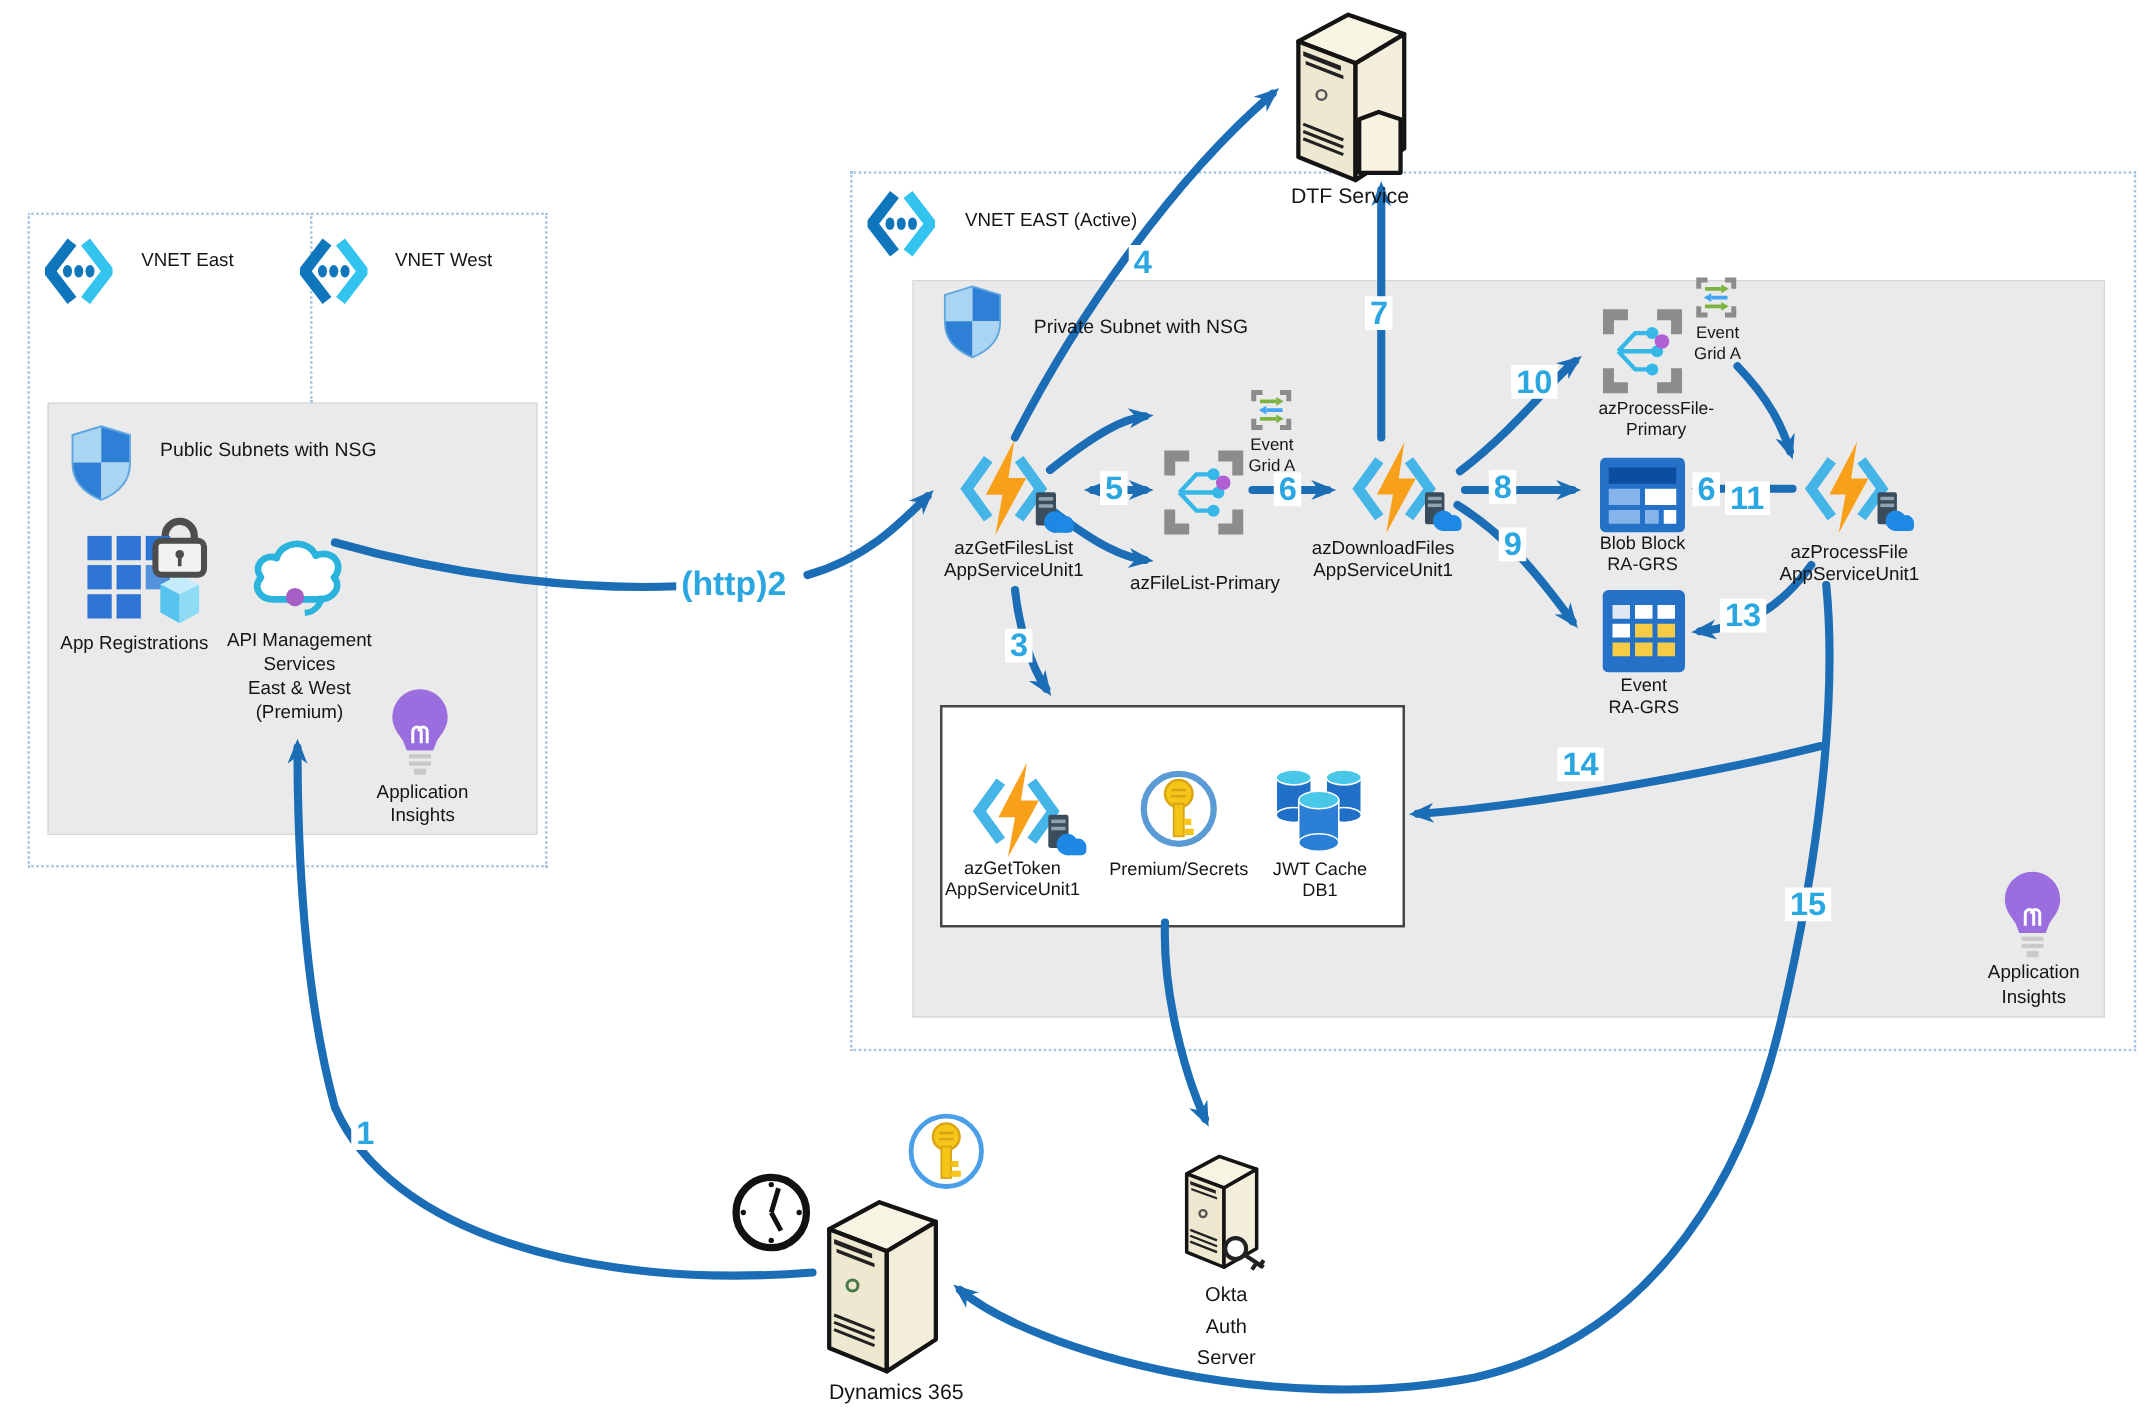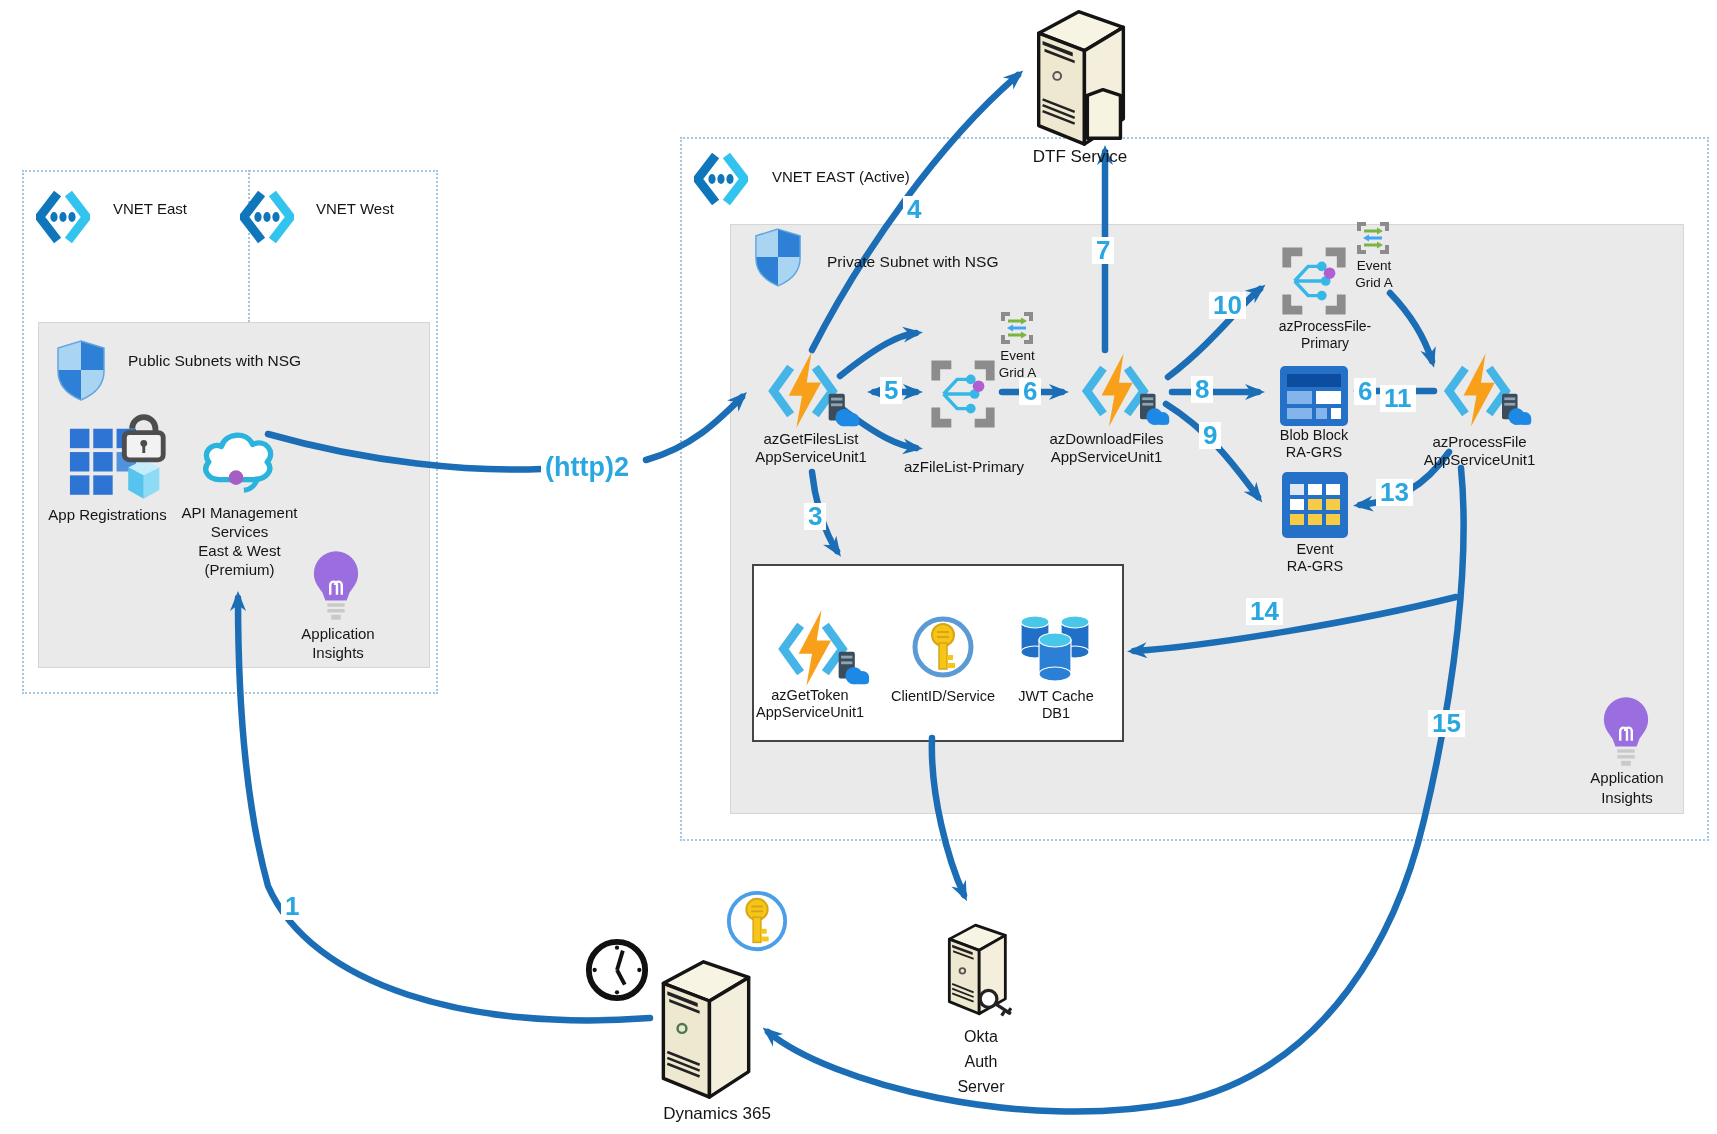--- a/index.html
+++ b/index.html
@@ -344,21 +344,21 @@
 
   <svg class="icon" style="left:910px;top:612px;" width="66" height="72" viewBox="0 0 66 70">
     <circle cx="33" cy="34" r="28" fill="#fff" stroke="#5b9bd5" stroke-width="5"></circle>
     <circle cx="33" cy="22" r="11" fill="#f5c518" stroke="#d9a514" stroke-width="2"></circle>
     <line x1="27" y1="19" x2="39" y2="19" stroke="#d9a514" stroke-width="2"></line>
     <line x1="27" y1="24" x2="39" y2="24" stroke="#d9a514" stroke-width="2"></line>
     <rect x="29" y="30" width="8" height="26" fill="#f5c518" stroke="#d9a514" stroke-width="1.5"></rect>
     <rect x="37" y="42" width="6" height="5" fill="#f5c518"></rect>
       <rect x="37" y="50" width="8" height="5" fill="#f5c518"></rect>
   </svg>
-  <div class="lbl" style="left:882px;top:688px;width:122px;font-size:14.5px;">ClientID/Service</div>
+  <div class="lbl" style="left:882px;top:688px;width:122px;font-size:14.5px;">Premium/Secrets</div>
 
   <svg class="icon" style="left:1018px;top:612px;" width="74" height="72" viewBox="0 0 74 72">
     <g stroke="#fff" stroke-width="1.2">
       <rect x="3" y="10" width="28" height="30" fill="#2170c7"></rect>
         <ellipse cx="17" cy="40" rx="14" ry="6" fill="#2170c7"></ellipse>
         <ellipse cx="17" cy="10" rx="14" ry="6" fill="#49c7e8"></ellipse>
       <rect x="43" y="10" width="28" height="30" fill="#2170c7"></rect>
         <ellipse cx="57" cy="40" rx="14" ry="6" fill="#2170c7"></ellipse>
         <ellipse cx="57" cy="10" rx="14" ry="6" fill="#49c7e8"></ellipse>
       <rect x="21" y="28" width="32" height="34" fill="#2b7fd4"></rect>

